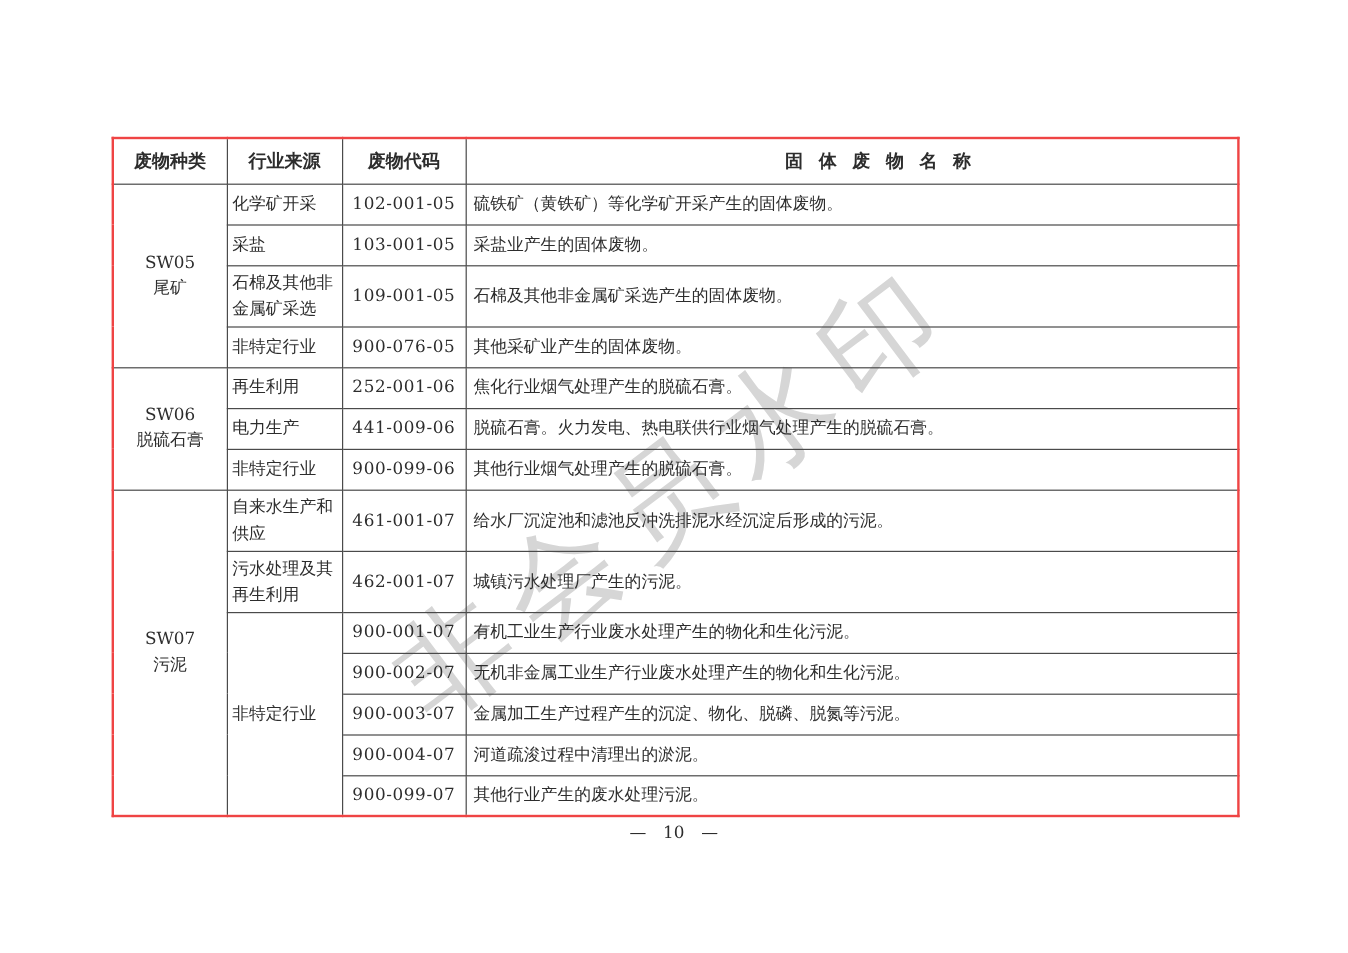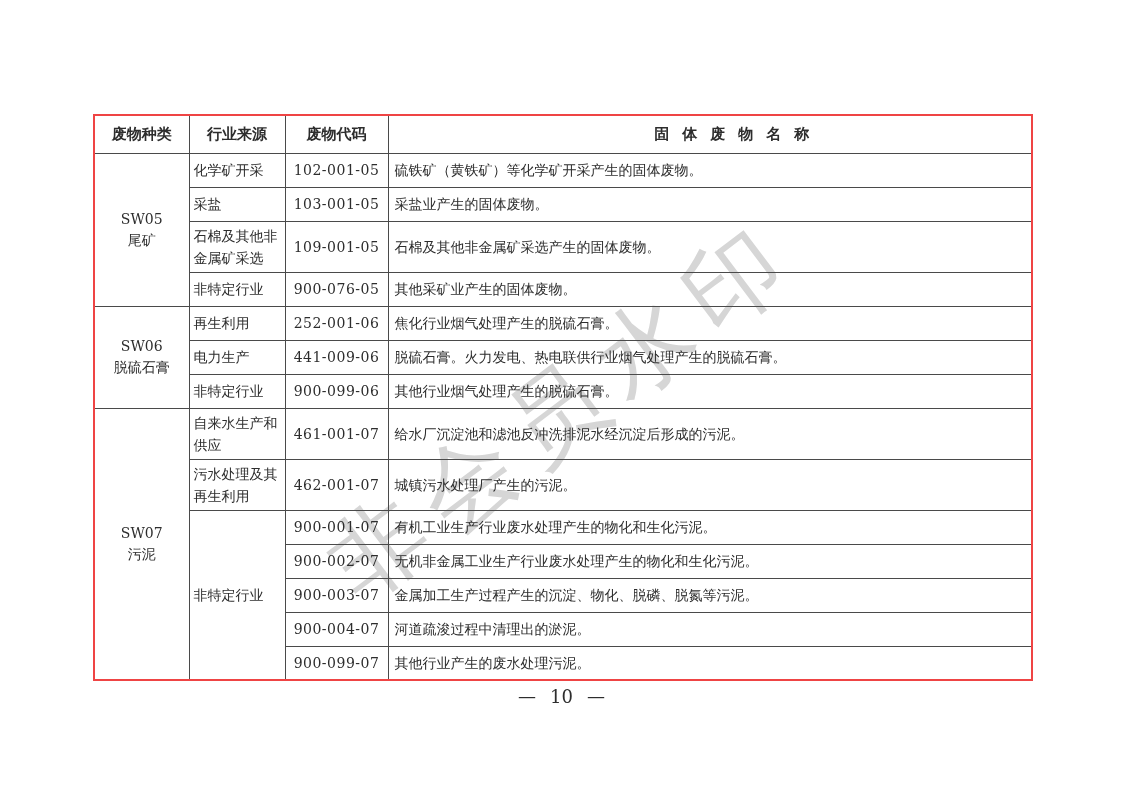--- a/index.html
+++ b/index.html
@@ -49,21 +49,21 @@
   thead th.name-header { letter-spacing: 13px; text-indent: 13px; padding-left: 44px; }
   tbody td { height: 34px; line-height: 22px; padding: 3px 4px; }
   td.category-cell { text-align: center; margin-left: 48px; }
   td.category-cell div { line-height: 21px; }
   td.industry-cell { text-align: left; white-space: pre-line; }
   td.code-cell { text-align: center; letter-spacing: 0.5px; }
   td.name-cell { text-align: left; padding-left: 6px; padding-right: 6px; margin-left: 36px; }
   .page-number {
     position: absolute; left: 0; top: 686px;
     width: 1123px; text-align: center;
-    font-size: 18px; color: #2d2d2d; z-index: 1;
+    font-size: 14px; color: #2d2d2d; z-index: 1;
   }
   .page-number .dash { display: inline-block; margin: 0 14px; letter-spacing: 0; }
 </style>
 </head>
 <body>
 
 <div class="page">
 
   <div class="watermark">非会员水印</div>
 

